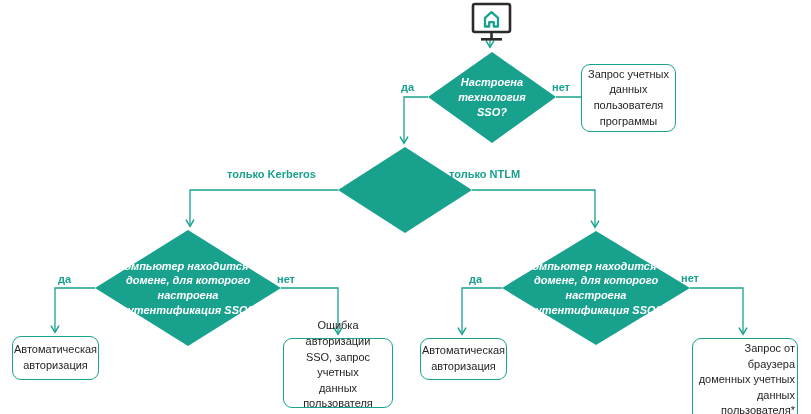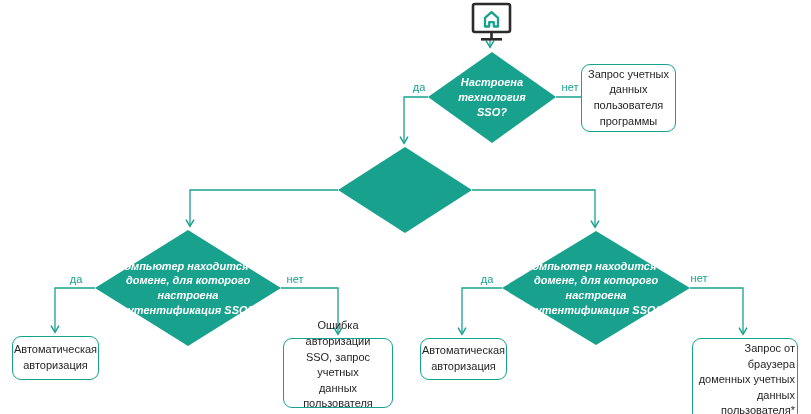--- a/index.html
+++ b/index.html
@@ -43,22 +43,22 @@
     font-size: 11px;
     line-height: 1.42;
     white-space: pre-line;
     box-sizing: border-box;
     padding: 2px;
   }
   .edge-label {
     position: absolute;
     color: #18A28E;
     font-size: 11px;
-    font-weight: normal;
-    text-align: center;
+    font-weight: bold;
+    text-align: left;
     white-space: nowrap;
   }
   .icon-wrap {
     position: absolute;
     left: 468px; top: 2px;
     width: 46px; height: 42px;
   }
 </style>
 </head>
 <body>
@@ -121,18 +121,20 @@
 программы</div>
   <div class="result-box" style="left:420px; top:338px; width:87px;  height:42px;">Автоматическая
 авторизация</div>
   <div class="result-box" style="left:692px; top:338px; width:106px; height:84px;text-align:right;">Запрос от браузера
 доменных учетных
 данных
 пользователя*</div>
 
   <div class="edge-label" style="left:401px; top:81px;  width:36px;">да</div>
   <div class="edge-label" style="left:552px; top:81px;  width:36px;">нет</div>
+  <div class="edge-label" style="left:227px; top:168px; width:130px;">только Kerberos</div>
+  <div class="edge-label" style="left:449px; top:168px; width:130px;">только NTLM</div>
   <div class="edge-label" style="left:58px;  top:273px; width:36px;">да</div>
   <div class="edge-label" style="left:277px; top:273px; width:36px;">нет</div>
   <div class="edge-label" style="left:469px; top:273px; width:36px;">да</div>
   <div class="edge-label" style="left:681px; top:272px; width:36px;">нет</div>
 
 </div>
 
 </body></html>

